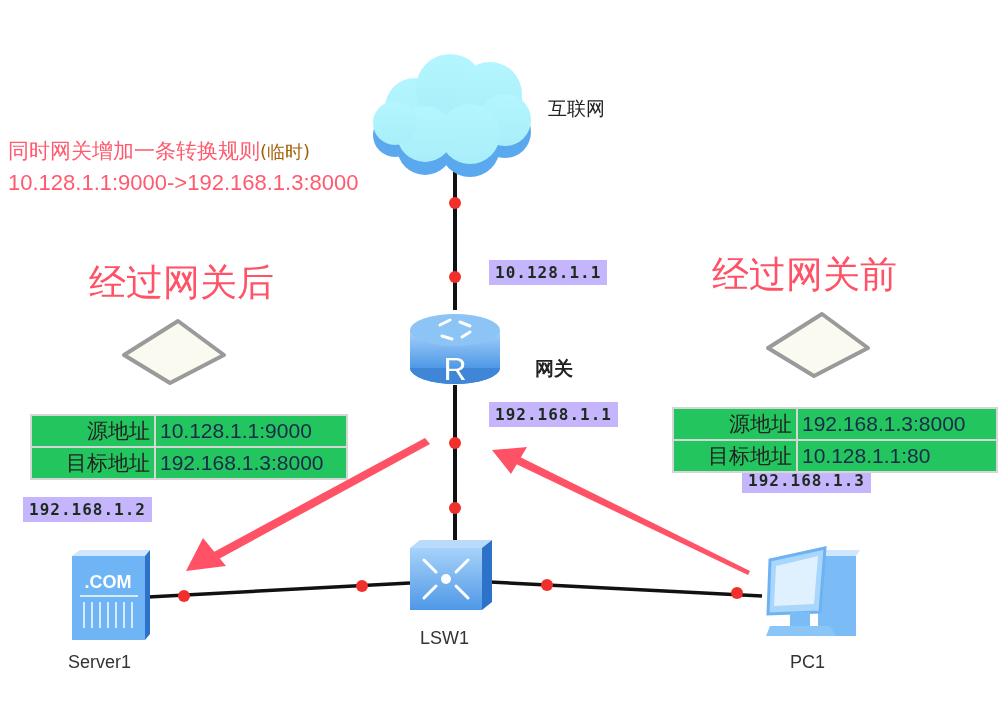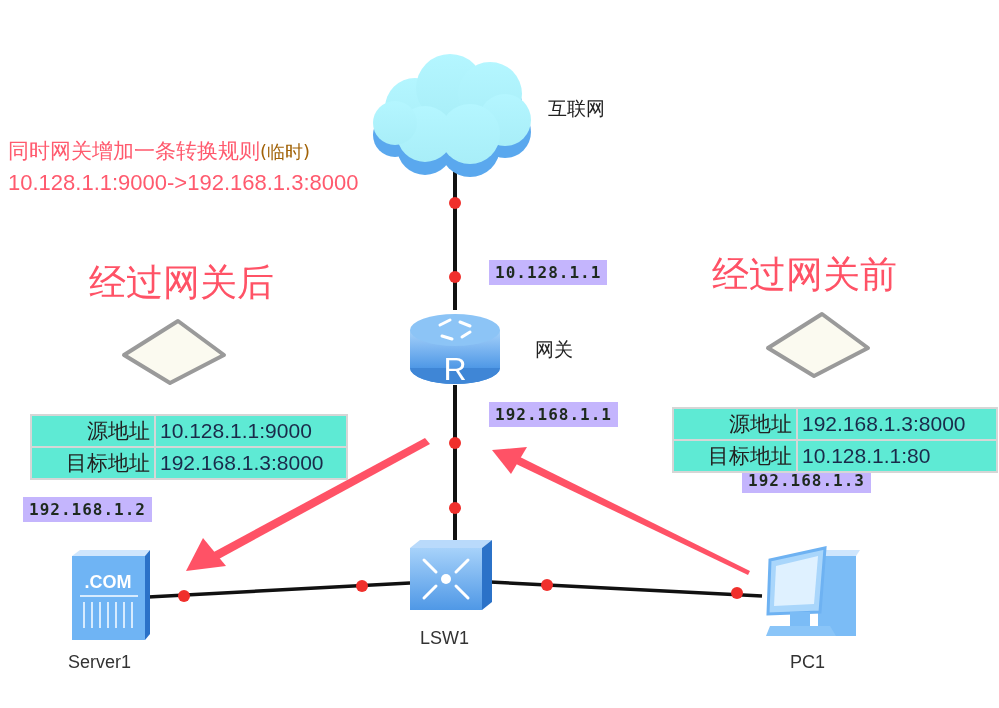--- a/index.html
+++ b/index.html
@@ -5,25 +5,25 @@
   html, body { margin: 0; padding: 0; background: #ffffff; }
   body { width: 999px; height: 708px; position: relative; overflow: hidden;
          font-family: "DejaVu Sans", "Liberation Sans", sans-serif; }
   .abs { position: absolute; }
   svg.links { position: absolute; left: 0; top: 0; width: 999px; height: 708px; }
   .note-line1 { left: 8px; top: 137px; font-size: 21px; color: #ff5a6e; white-space: nowrap; }
   .note-tag { color: #a16207; font-size: 18px; }
   .note-line2 { left: 8px; top: 170px; font-size: 22px; color: #ff5a6e; white-space: nowrap; font-family: "Liberation Sans", sans-serif; }
   .big-title { font-size: 37px; color: #ff5266; white-space: nowrap; }
   .cloud-label { left: 548px; top: 96px; font-size: 19px; color: #222; }
-  .router-label { left: 535px; top: 337px; font-size: 19px; color: #222; }
+  .router-label { left: 535px; top: 356px; font-size: 19px; color: #222; font-weight: bold; }
   .ip-tag { background: #c4b5fd; font-family: "DejaVu Sans Mono", monospace; font-weight: bold;
             font-size: 16px; color: #1e2a1e; padding: 3px 6px; white-space: nowrap; letter-spacing: 1px; }
   .dev-label { font-size: 18px; color: #333; font-family: "Liberation Sans", sans-serif; }
-  table.addr { position: absolute; border-collapse: collapse; background: #5eead4; }
+  table.addr { position: absolute; border-collapse: collapse; background: #22c55e; }
   table.addr td { border: 2px solid #d6d6d6; padding: 0 4px; height: 30px; font-size: 21px;
                   color: #1a2a4a; white-space: nowrap; font-family: "Liberation Sans", sans-serif; }
   table.addr td.k { text-align: right; color: #222; }
 </style>
 </head>
 <body>
 
 <svg class="links" viewBox="0 0 999 708">
   <defs>
     <linearGradient id="cloudG" x1="0" y1="0" x2="0" y2="1">

